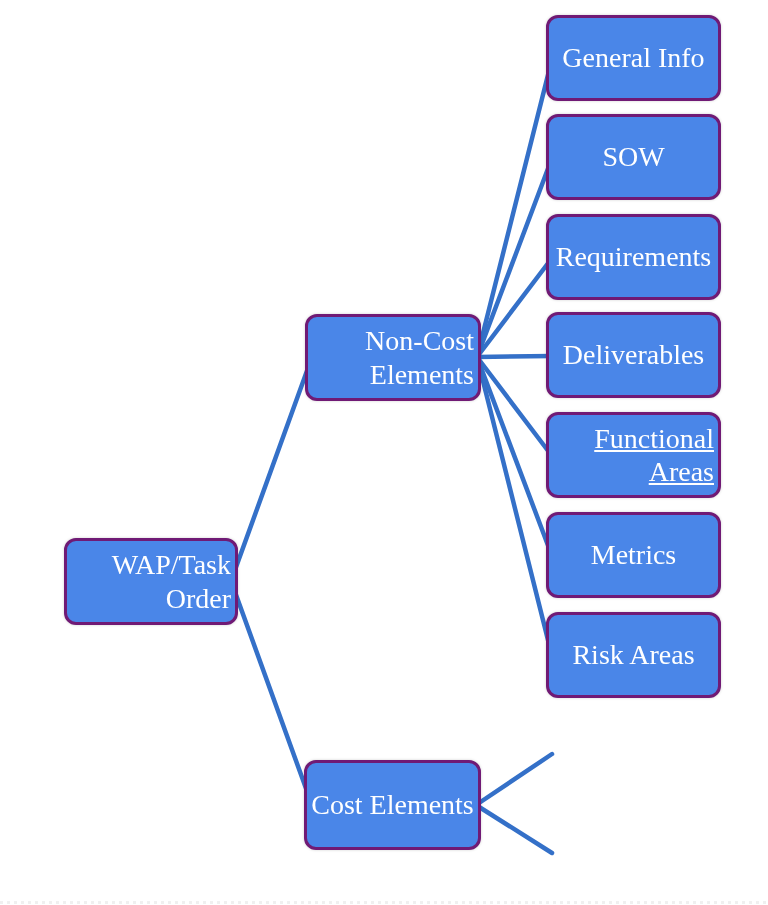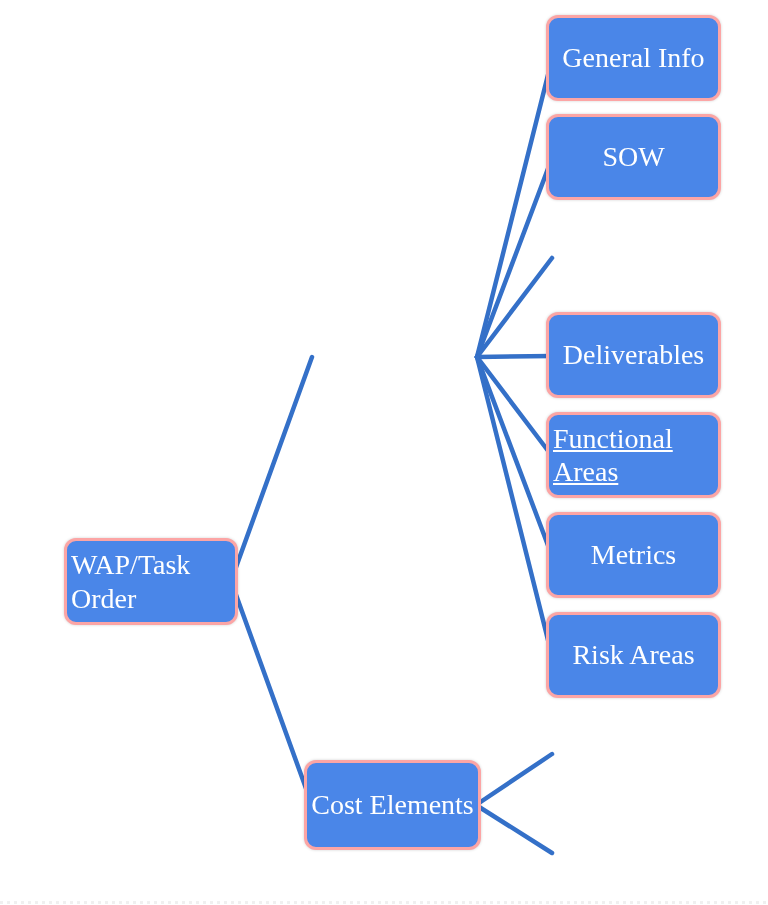--- a/index.html
+++ b/index.html
@@ -20,27 +20,27 @@
   .edge {
     stroke: var(--connector, #3470c8);
     stroke-width: 4.5;
     stroke-linecap: round;
   }
   .node {
     position: absolute;
     z-index: 2;
     background: var(--node-fill, #4a86e8);
     color: var(--node-text, #ffffff);
-    border: 3px solid #fca5a5;
+    border: 3px solid #701a75;
     border-radius: 12px;
     box-shadow: 0 0 3px rgba(0,0,0,0.18);
     display: flex;
     align-items: center;
     justify-content: center;
-    text-align: left;
+    text-align: right;
     font-size: 28px;
     line-height: 1.18;
     padding: 2px 4px;
     box-sizing: border-box;
     cursor: default;
   }
   
   .n-root       { left: 64px;  top: 538px; width: 174px; height: 87px; }
   .n-noncost    { left: 305px; top: 314px; width: 176px; height: 87px; }
   .n-cost       { left: 304px; top: 760px; width: 177px; height: 90px; }
@@ -82,29 +82,35 @@
     <line class="edge" x1="477" y1="357" x2="552" y2="656"></line>
 
     <line class="edge" x1="476" y1="805" x2="552" y2="754"></line>
     <line class="edge" x1="476" y1="805" x2="552" y2="853"></line>
   </svg>
 
   <div class="node n-root">
     <span>WAP/Task Order</span>
   </div>
 
+  <div class="node n-noncost">
+    <span>Non-Cost Elements</span>
+  </div>
   <div class="node n-cost">
     <span>Cost Elements</span>
   </div>
 
   <div class="node n-child n-c0">
     <span>General Info</span>
   </div>
   <div class="node n-child n-c1">
     <span>SOW</span>
+  </div>
+  <div class="node n-child n-c2">
+    <span>Requirements</span>
   </div>
   <div class="node n-child n-c3">
     <span>Deliverables</span>
   </div>
   <div class="node n-child n-c4">
     <span>Functional Areas</span>
   </div>
   <div class="node n-child n-c5">
     <span>Metrics</span>
   </div>

